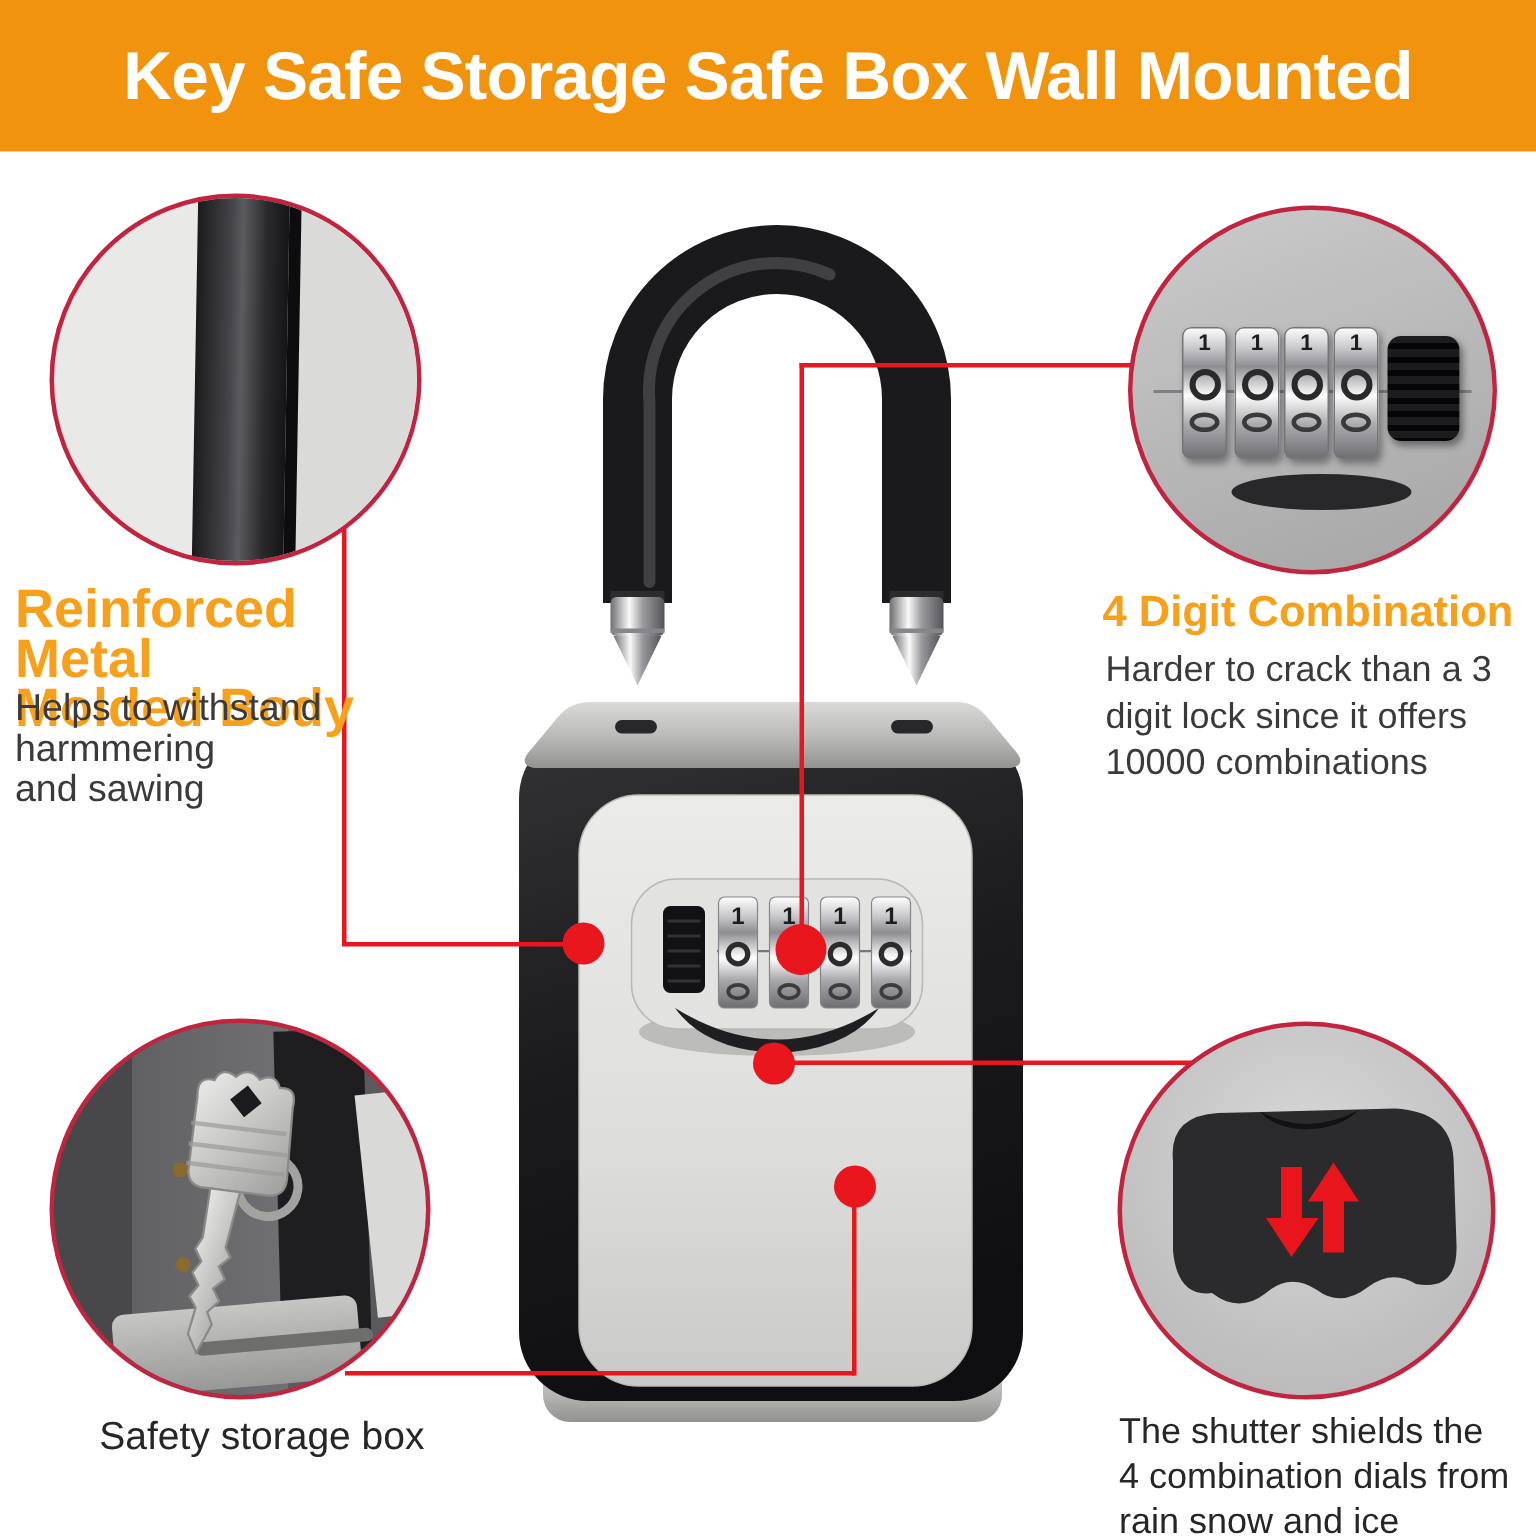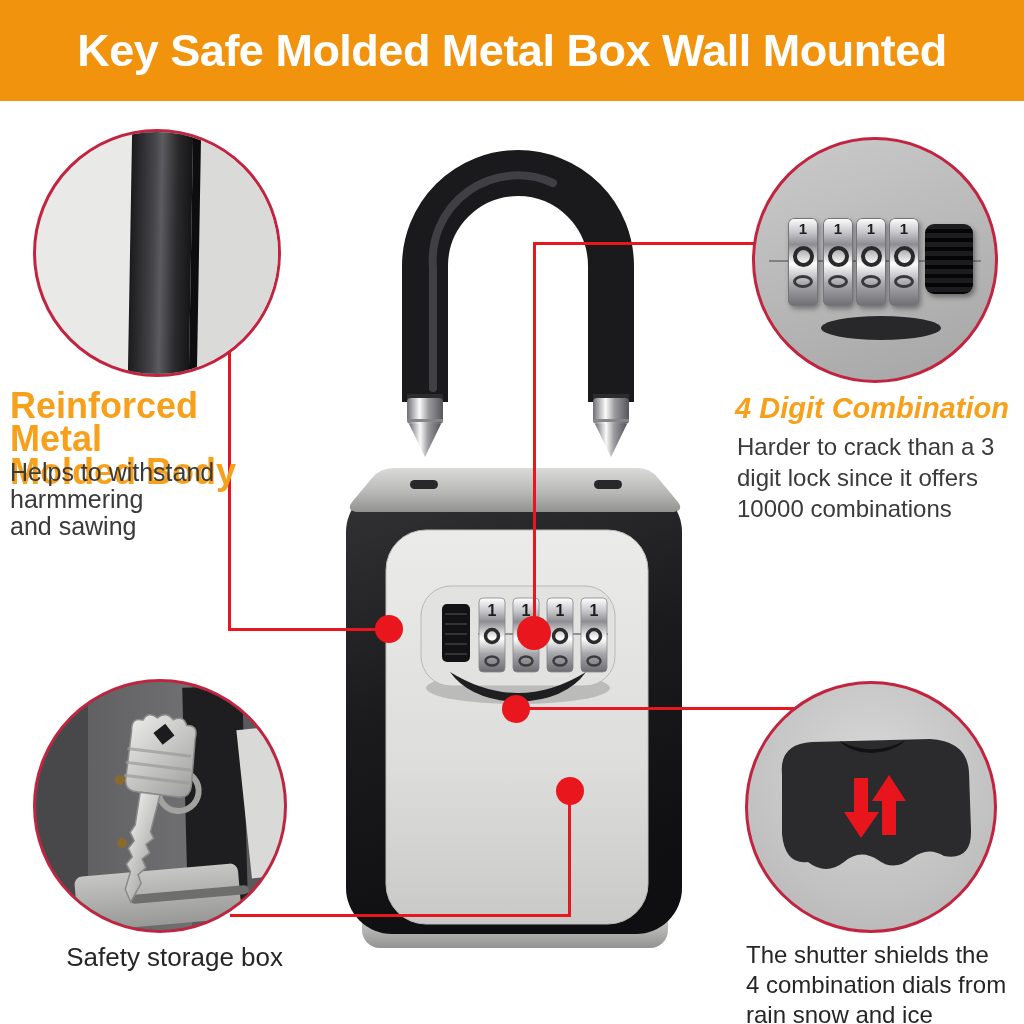--- a/index.html
+++ b/index.html
@@ -32,21 +32,21 @@
   .heading{position:absolute;color:var(--heading-orange,#F6A01C);font-weight:bold;white-space:pre-line;}
   .desc{position:absolute;color:var(--body-text,#3A3A3A);white-space:pre-line;}
   .caption{position:absolute;color:var(--caption-text,#262626);white-space:pre-line;}
 </style>
 </head>
 <body>
 
 <div class="canvas">
 
   <div class="banner">
-    <span class="banner-title">Key Safe Molded Metal Box Wall Mounted</span>
+    <span class="banner-title">Key Safe Storage Safe Box Wall Mounted</span>
   </div>
 
   <svg class="abs" style="left:330px;top:128px;" width="380" height="828" viewBox="330 128 380 828">
     <defs>
       <linearGradient id="gradTip" x1="0" y1="0" x2="1" y2="0">
         <stop offset="0" stop-color="#6e6e72"></stop>
           <stop offset="0.35" stop-color="#fafafa"></stop>
         <stop offset="0.6" stop-color="#9a9a9e"></stop>
           <stop offset="1" stop-color="#55555a"></stop>
       </linearGradient>
@@ -216,21 +216,21 @@
       <path d="M141,91 l17,26 h-10 v34 h-14 v-34 h-10 z" fill="#E9151D"></path>
     </svg>
   </div>
 
   <div class="heading" style="left:10px;top:389px;font-size:36px;line-height:33px;width:270px;">Reinforced Metal
 Molded Body</div>
   <div class="desc" style="left:10px;top:459px;font-size:25px;line-height:27px;width:270px;">Helps to withstand
 harmmering
 and sawing</div>
 
-  <div class="heading" style="left:735px;top:391px;font-size:29px;line-height:34px;width:290px;font-style:italic;">4 Digit Combination</div>
+  <div class="heading" style="left:735px;top:391px;font-size:29px;line-height:34px;width:290px;">4 Digit Combination</div>
   <div class="desc" style="left:737px;top:431px;font-size:24px;line-height:31px;width:290px;">Harder to crack than a 3
 digit lock since it offers
 10000 combinations</div>
 
   <div class="caption" style="left:28px;top:942px;width:255px;text-align:right;font-size:26px;">Safety storage box</div>
   <div class="caption" style="left:746px;top:940px;font-size:24px;line-height:30px;width:285px;">The shutter shields the
 4 combination dials from
 rain snow and ice</div>
 </div>
 

